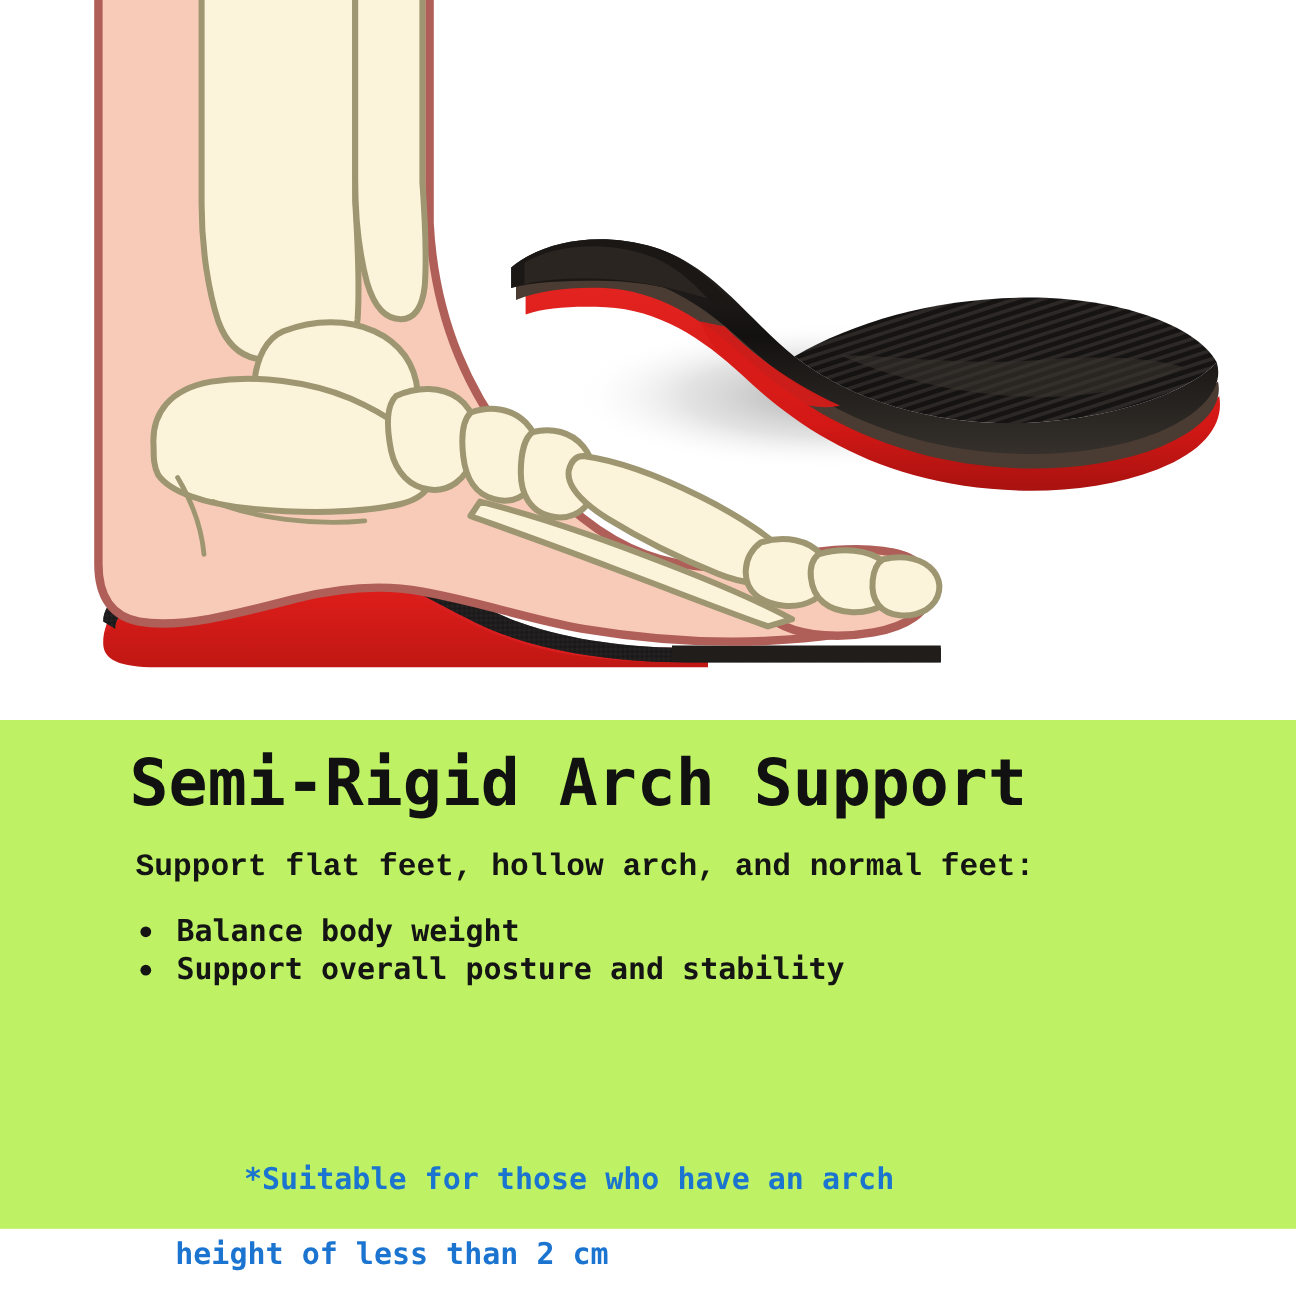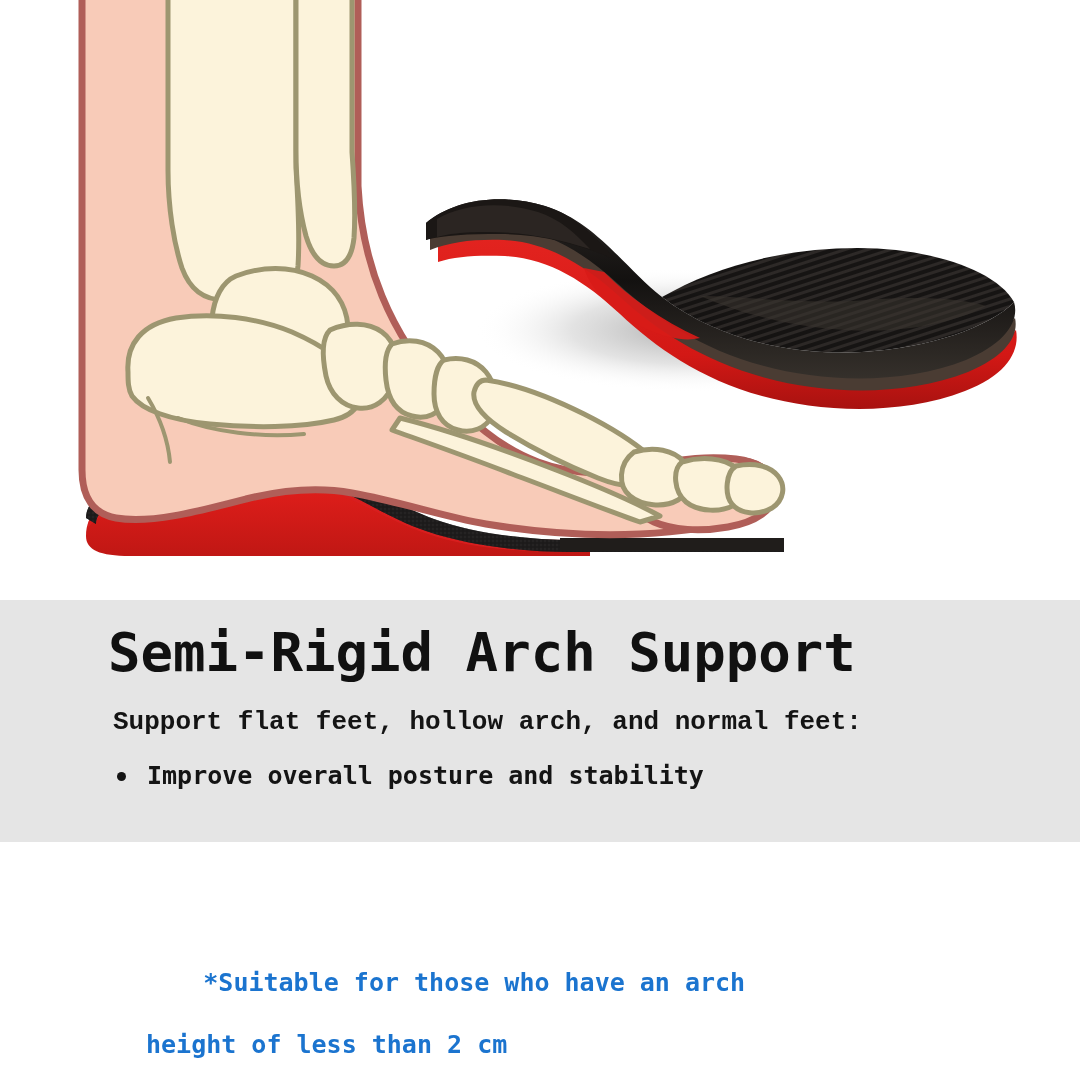--- a/index.html
+++ b/index.html
@@ -11,22 +11,22 @@
     width: 1080px;
     height: 1080px;
     overflow: hidden;
     font-family: "DejaVu Sans Mono", monospace;
     position: relative;
   }
 
   #page {
     position: relative;
     width: 1080px;
-    height: 842px;
-    background: #e5e5e5;
+    height: 1024px;
+    background: #bef264;
   }
 
   
   #illustration {
     position: absolute;
     left: 0;
     top: 0;
     width: 1080px;
     height: 600px;
   }
@@ -398,21 +398,25 @@
 
   <div id="textblock">
 
     <div class="title">Semi-Rigid Arch Support</div>
 
     <div class="subtitle">Support flat feet, hollow arch, and normal feet:</div>
 
     <ul class="bullets">
       <li>
         <span class="dot"></span>
-        <span>Improve overall posture and stability</span>
+        <span>Balance body weight</span>
+      </li>
+      <li>
+        <span class="dot"></span>
+        <span>Support overall posture and stability</span>
       </li>
     </ul>
 
     <div class="footnote">
       <span>*Suitable for those who have an arch</span>
       <span class="line2">height of less than 2 cm</span>
     </div>
 
   </div>
 </div>

